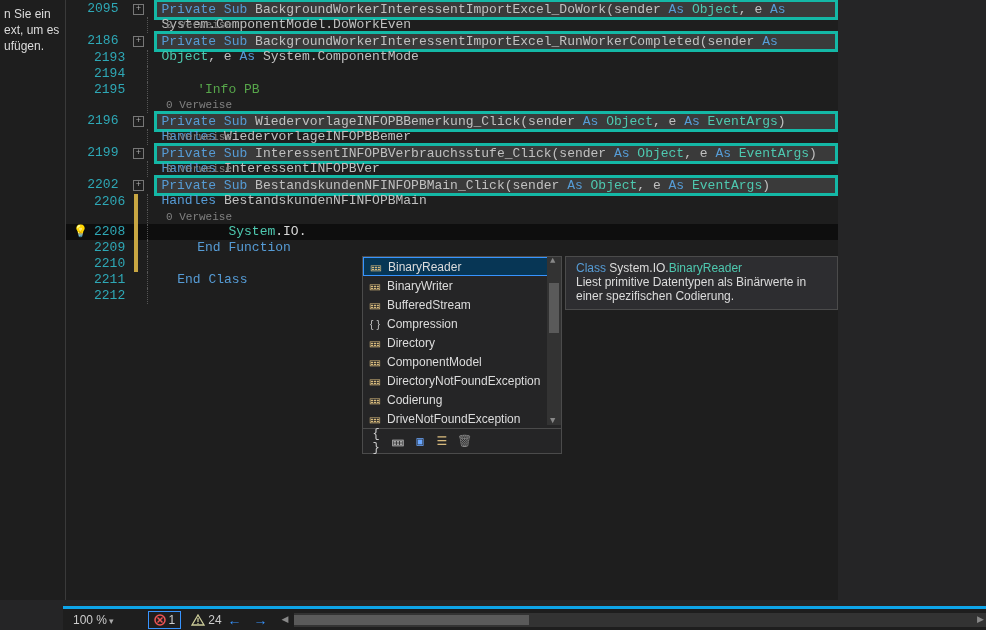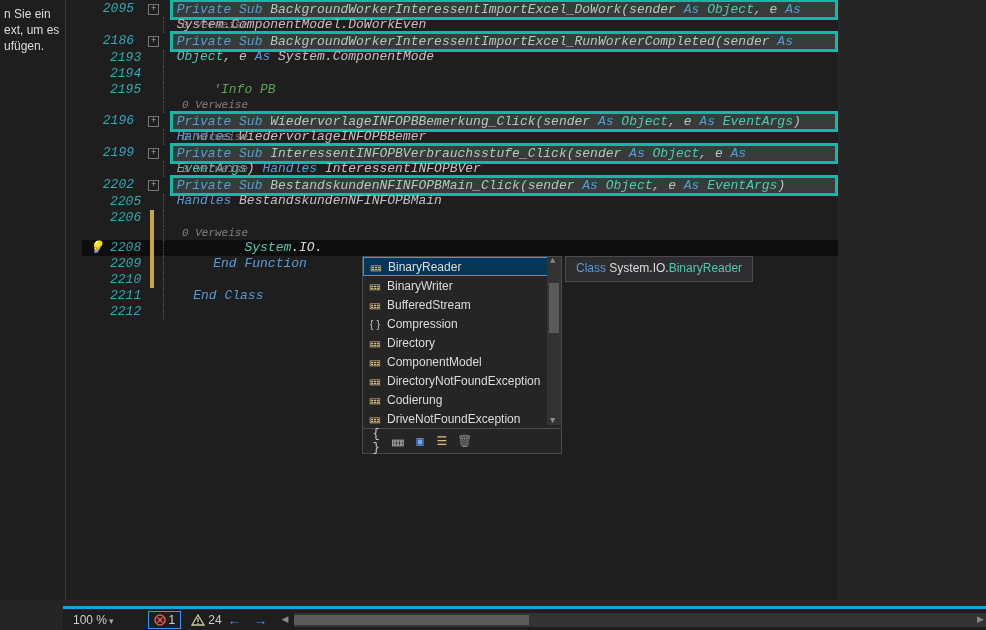--- a/index.html
+++ b/index.html
@@ -30,21 +30,21 @@
     font-size: 12px;
     color: #dcdcdc;
   }
   .side-panel span { display:block; line-height: 16px; }
   
   .editor {
     position: relative;
     flex: 1;
     background: #1e1e1e;
   }
-  .code-rows { position:absolute; top:0; left:16px; right:0;font-style:italic; }
+  .code-rows { position:absolute; top:0; left:0; right:0; }
   .row {
     display: flex;
     align-items: center;
     height: 16px;
     line-height: 16px;
   }
   .row.taller { height: 18px; } 
   .gutter-eye { width: 28px; text-align:center; }
   .gutter-ln {
     width: 40px;
@@ -316,29 +316,20 @@
             <div class="fold-line"></div>
           </div>
           <div class="refs">0 Verweise</div>
         </div>
         <div class="row taller">
           <div class="gutter-eye"></div>
           <div class="gutter-ln">2202</div>
           <div class="change-bar"></div>
           <div class="gutter-fold"><span class="fold-box">+</span></div>
           <div class="sigbox"><span class="kw">Private Sub </span>BestandskundenNFINFOPBMain_Click(sender<span class="kw"> As </span><span class="type">Object</span>, e<span class="kw"> As </span><span class="type">EventArgs</span>) <span class="kw">Handles </span>BestandskundenNFINFOPBMain</div>
-        </div>
-        <div class="row">
-          <div class="gutter-eye"></div>
-          <div class="gutter-ln">2205</div>
-          <div class="change-bar"></div>
-          <div class="gutter-fold">
-            <div class="fold-line"></div>
-          </div>
-          <div class="code"></div>
         </div>
         <div class="row">
           <div class="gutter-eye"></div>
           <div class="gutter-ln">2206</div>
           <div class="change-bar mod"></div>
           <div class="gutter-fold">
             <div class="fold-line"></div>
           </div>
           <div class="code"></div>
         </div>
@@ -449,20 +440,21 @@
         <span class="fic" style="color:#d7ba7d">☰</span>
         <span class="fic" style="color:#888">🗑</span>
       </div>
     </div>
 
     <div class="tooltip">
       <div>
         <span class="tt-kw">Class</span>
         <span>System.IO.</span><span class="tt-type">BinaryReader</span>
       </div>
+      <div>Liest primitive Datentypen als Binärwerte in einer spezifischen Codierung.</div>
     </div>
   </div>
 </div>
 
 <div class="bottom">
   <span class="zoom">
     <span>100 %</span><span class="zoom-drop">▾</span>
   </span>
   <span style="width:14px"></span>
   <span class="badge err">

